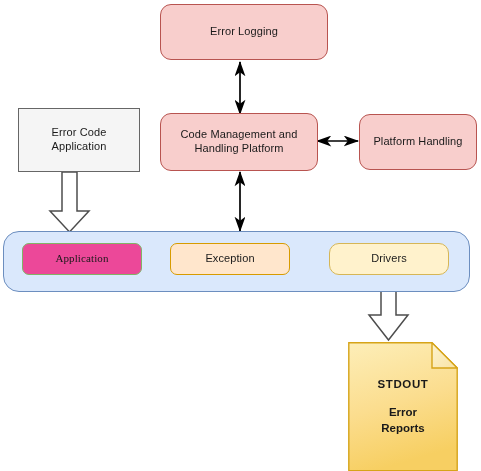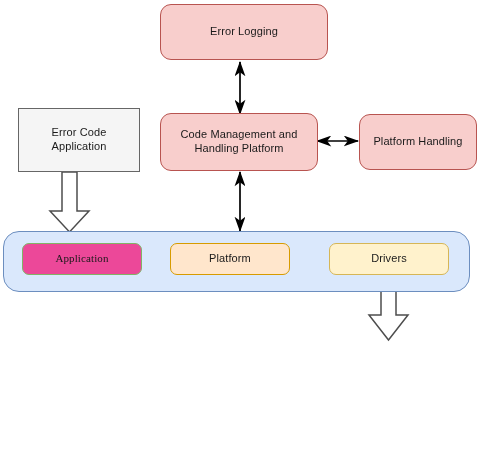--- a/index.html
+++ b/index.html
@@ -162,21 +162,32 @@
     <span>Platform Handling</span>
   </div>
 
   <div class="node band" style="left:3px; top:231px; width:467px; height:61px;"></div>
 
   <div class="node chip chip-green" style="left:22px; top:243px; width:120px; height:32px;">
     <span>Application</span>
   </div>
 
   <div class="node chip chip-orange" style="left:170px; top:243px; width:120px; height:32px;">
-    <span>Platform</span>
+    <span>Exception</span>
   </div>
 
-  <div class="node chip chip-yellow" style="left:329px; top:243px; width:120px; height:32px;">
+  <div class="node chip chip-yellow" style="left:329px; top:243px; width:120px; height:32px;border-radius:10px;">
     <span>Drivers</span>
   </div>
 
+  <div class="doc-wrap" style="left:348px; top:342px; width:110px; height:129px;">
+    <svg width="110" height="129" viewBox="0 0 110 129">
+      <path d="M0.8,0.8 L84,0.8 L109.2,26 L109.2,128.6 L0.8,128.6 Z" fill="url(#docGrad)" stroke="#d6a419" stroke-width="1.4"></path>
+      <path d="M84,0.8 L84,26 L109.2,26 Z" fill="url(#foldGrad)" stroke="#d6a419" stroke-width="1.4" stroke-linejoin="miter"></path>
+    </svg>
+    <div class="doc-title">STDOUT</div>
+    <div class="doc-sub">
+      <div>Error</div>
+      <div>Reports</div>
+    </div>
+  </div>
 
 </div>
 
 </body></html>

